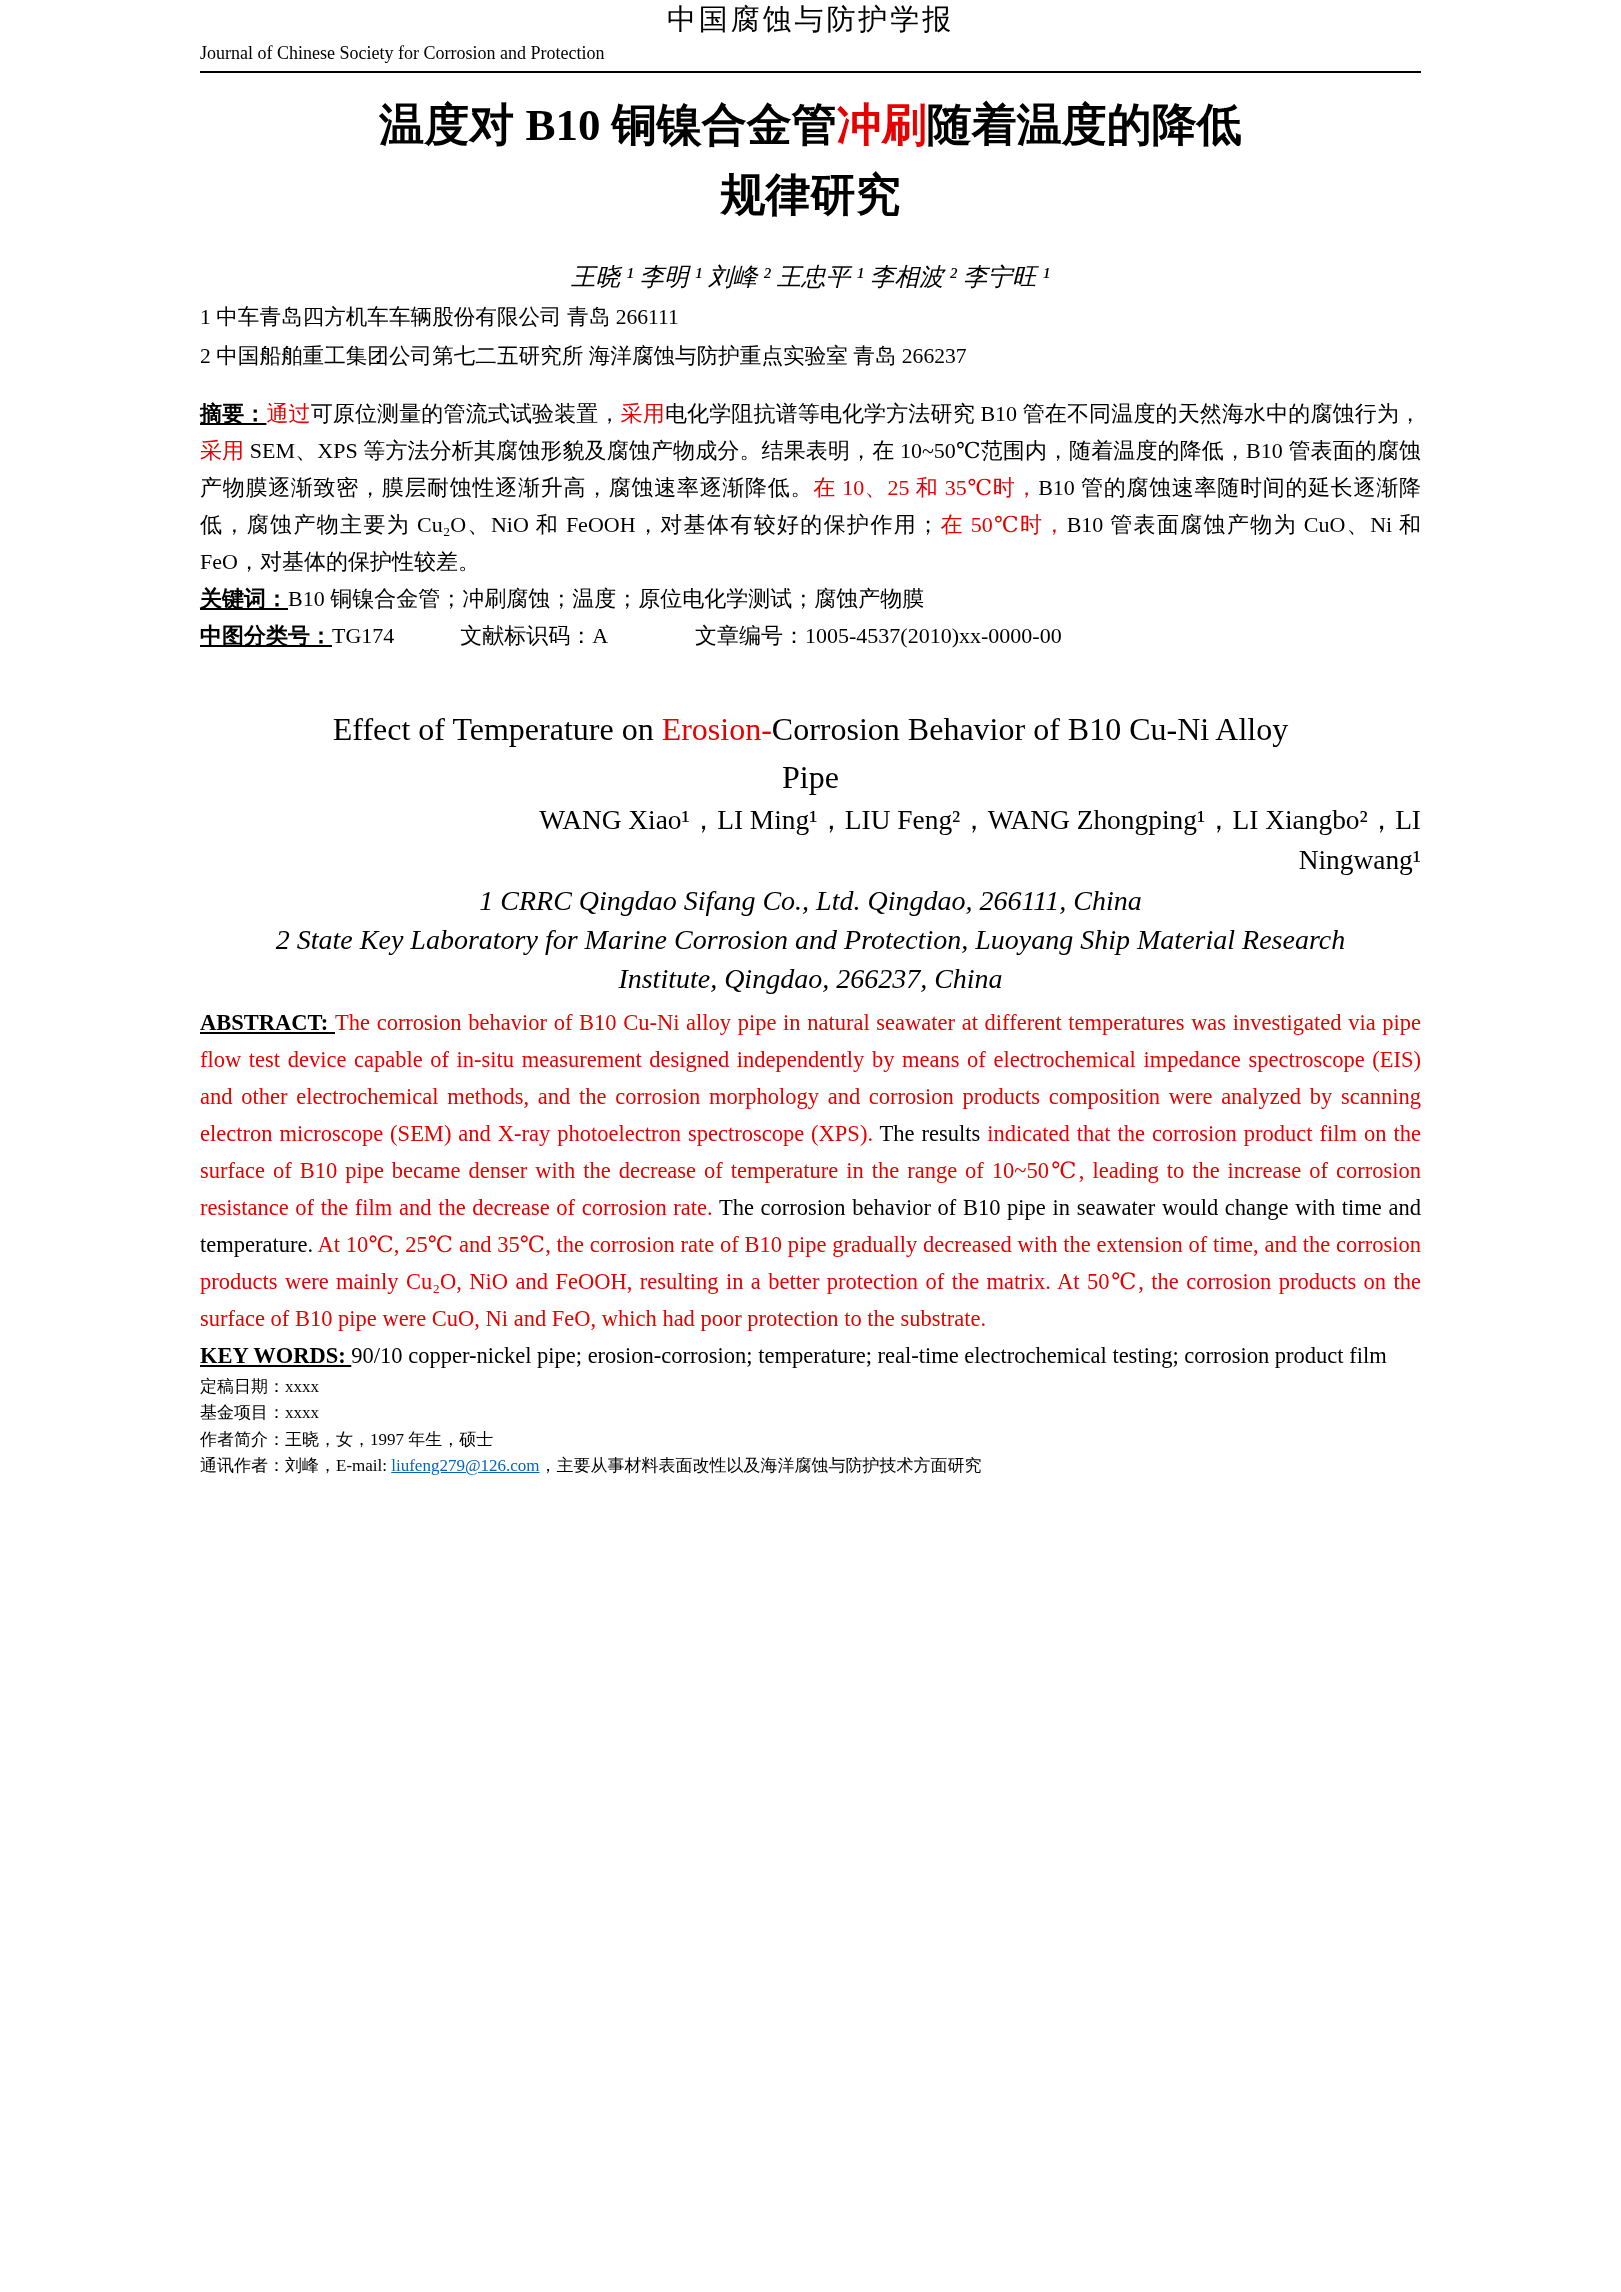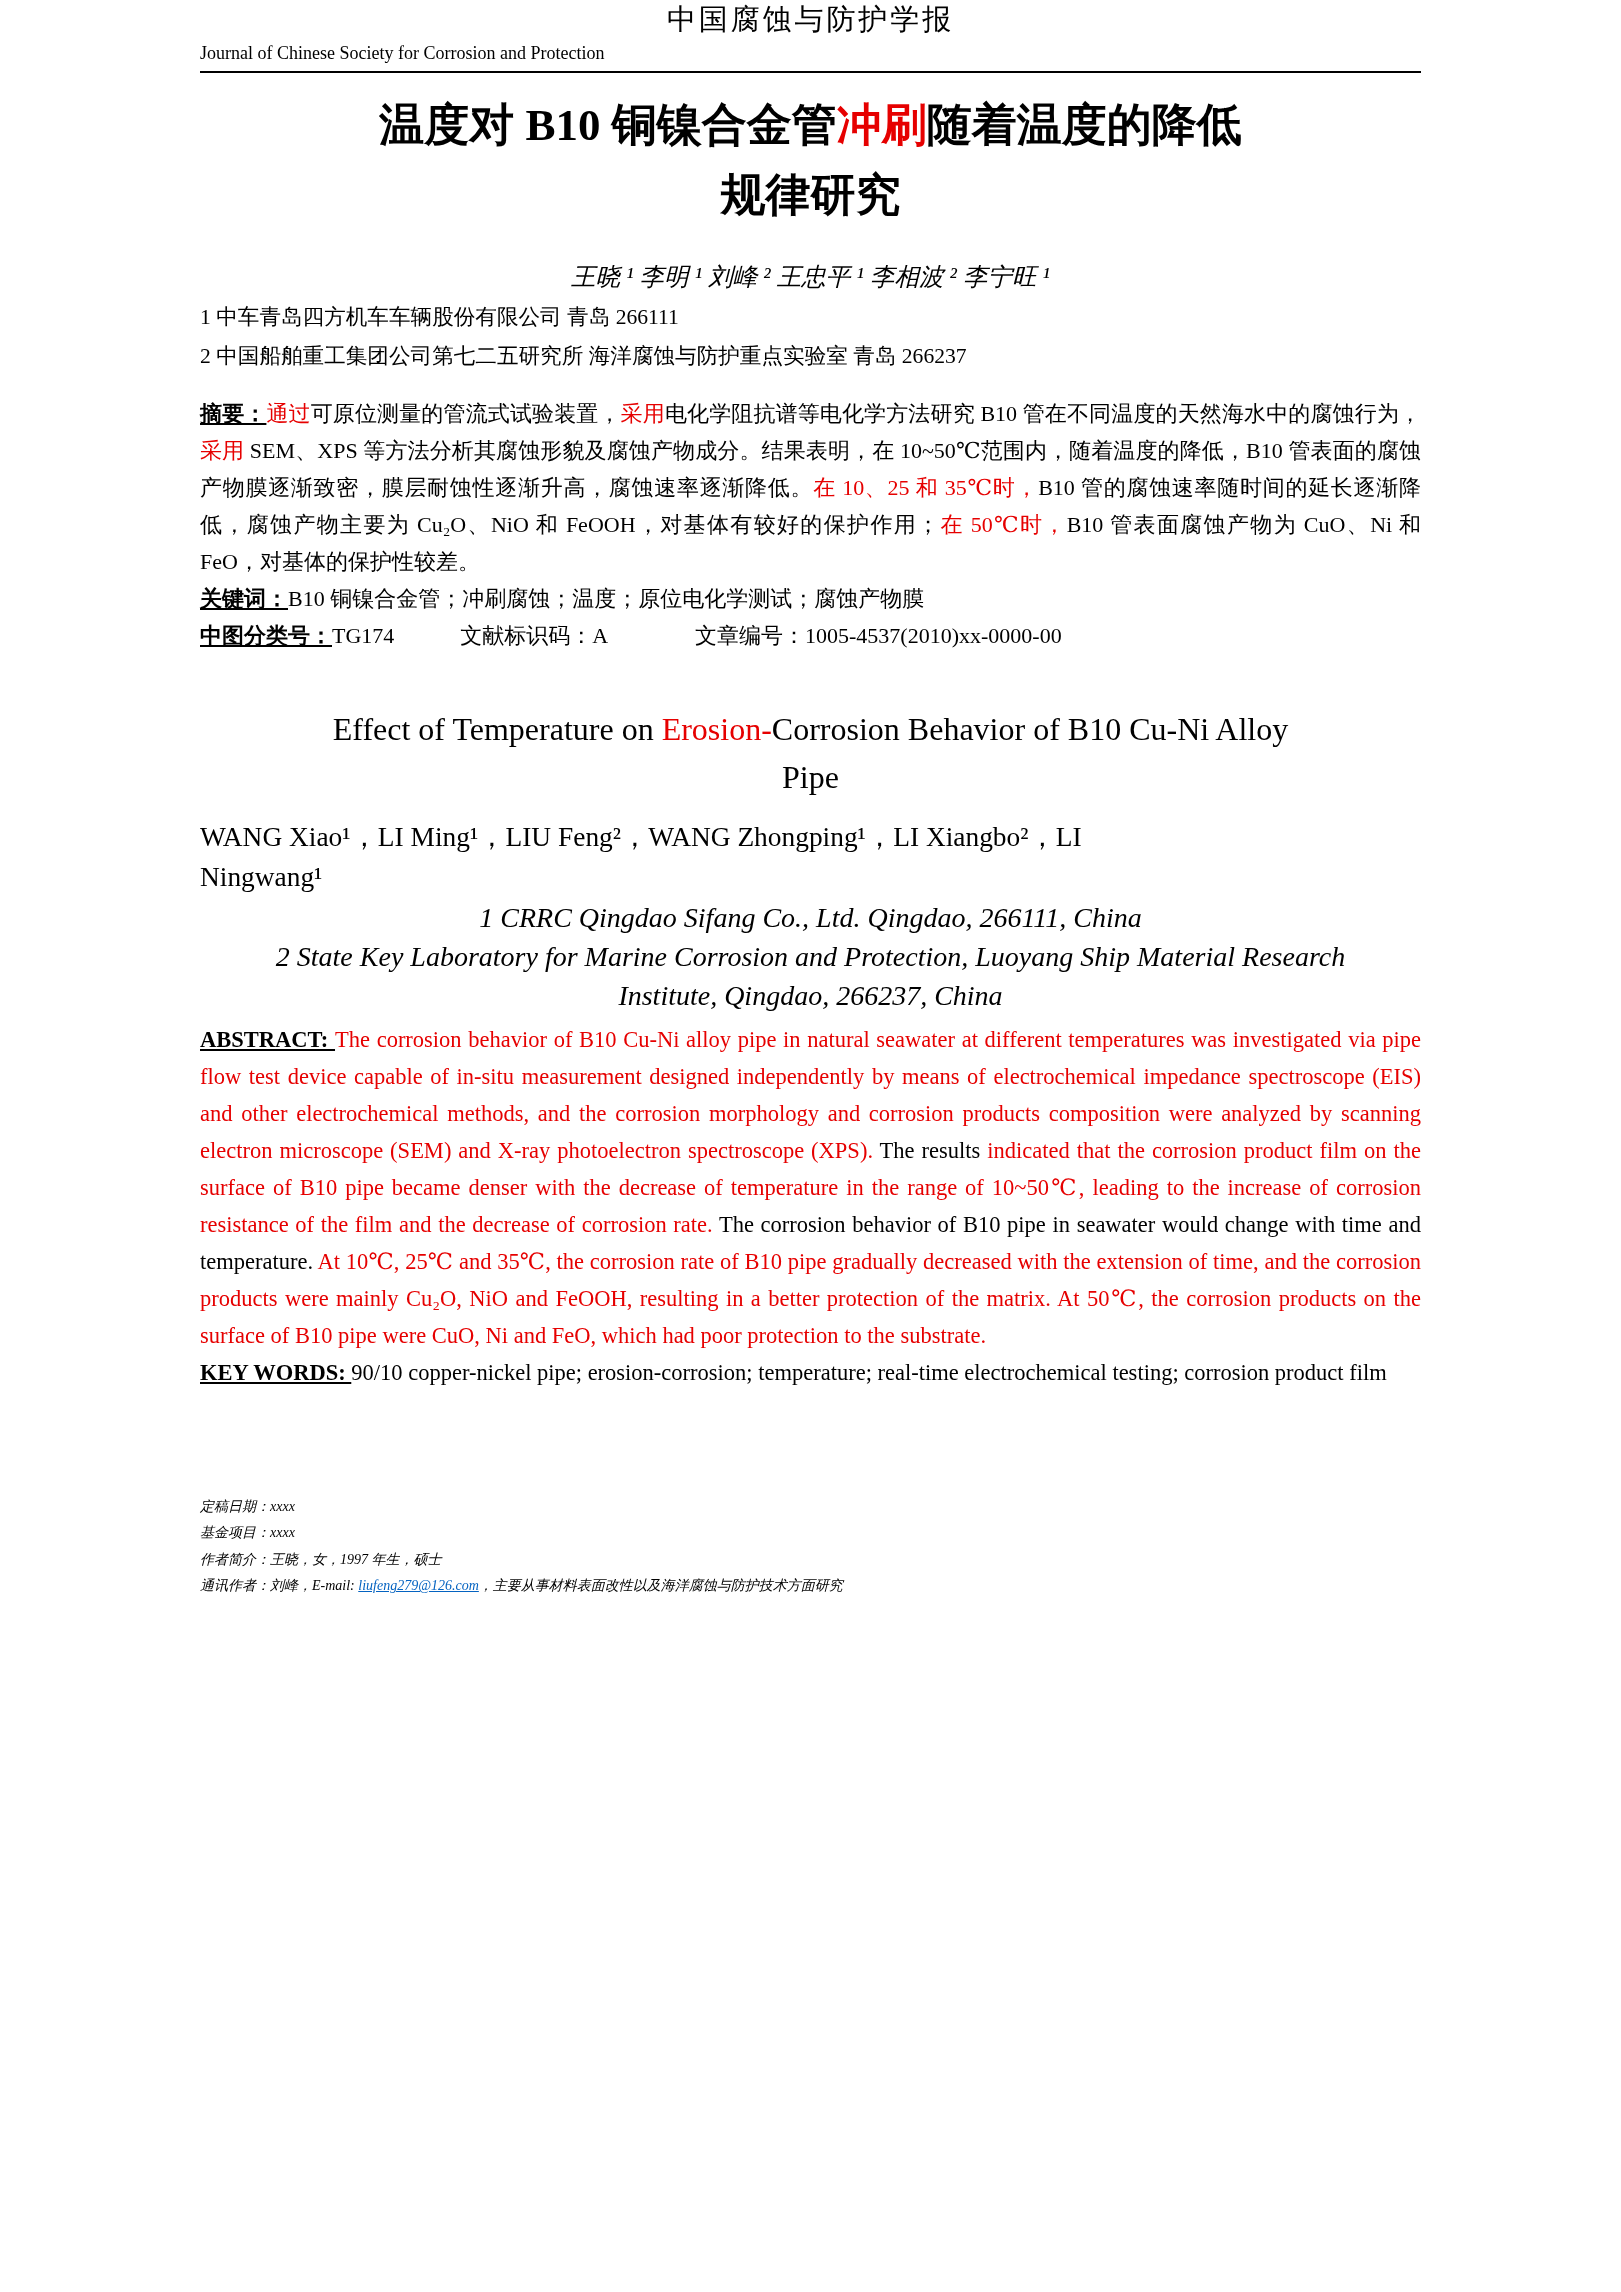--- a/index.html
+++ b/index.html
@@ -42,32 +42,32 @@
   }
   .kw-line, .clc-line { font-size: 22px; line-height: 37px; text-align: left; }
 
   .title-en {
     margin-top: 51px;
     text-align: center;
     font-size: 32px;
     font-weight: normal;
     line-height: 1.5;
   }
-  .authors-en { text-align: left; font-size: 27.4px; line-height: 1.45; margin-top: 17px; }
+  .authors-en { text-align: right; font-size: 27.4px; line-height: 1.45; margin-top: 0; }
   .affil-en { text-align: center; font-size: 28px; font-style: italic; line-height: 1.4; }
 
   .abstract-en {
     margin-top: 5.9px;
     font-size: 22.5px;
     line-height: 37px;
     text-align: justify;
   }
   .kw-en { font-size: 22.5px; line-height: 37px; text-align: justify; }
 
-  .footer { margin-top: 103px; font-size: 14px; line-height: 26.5px; font-style: italic; }
+  .footer { font-size: 17px; line-height: 26.5px; }
 
   .red  { color: var(--red, #e60000); }
   .bold { font-weight: bold; text-decoration: underline; }
   .link { color: var(--link, #0563c1); text-decoration: underline; cursor: pointer; }
 </style>
 </head>
 <body>
 
 <div class="page">
   <div class="content">

